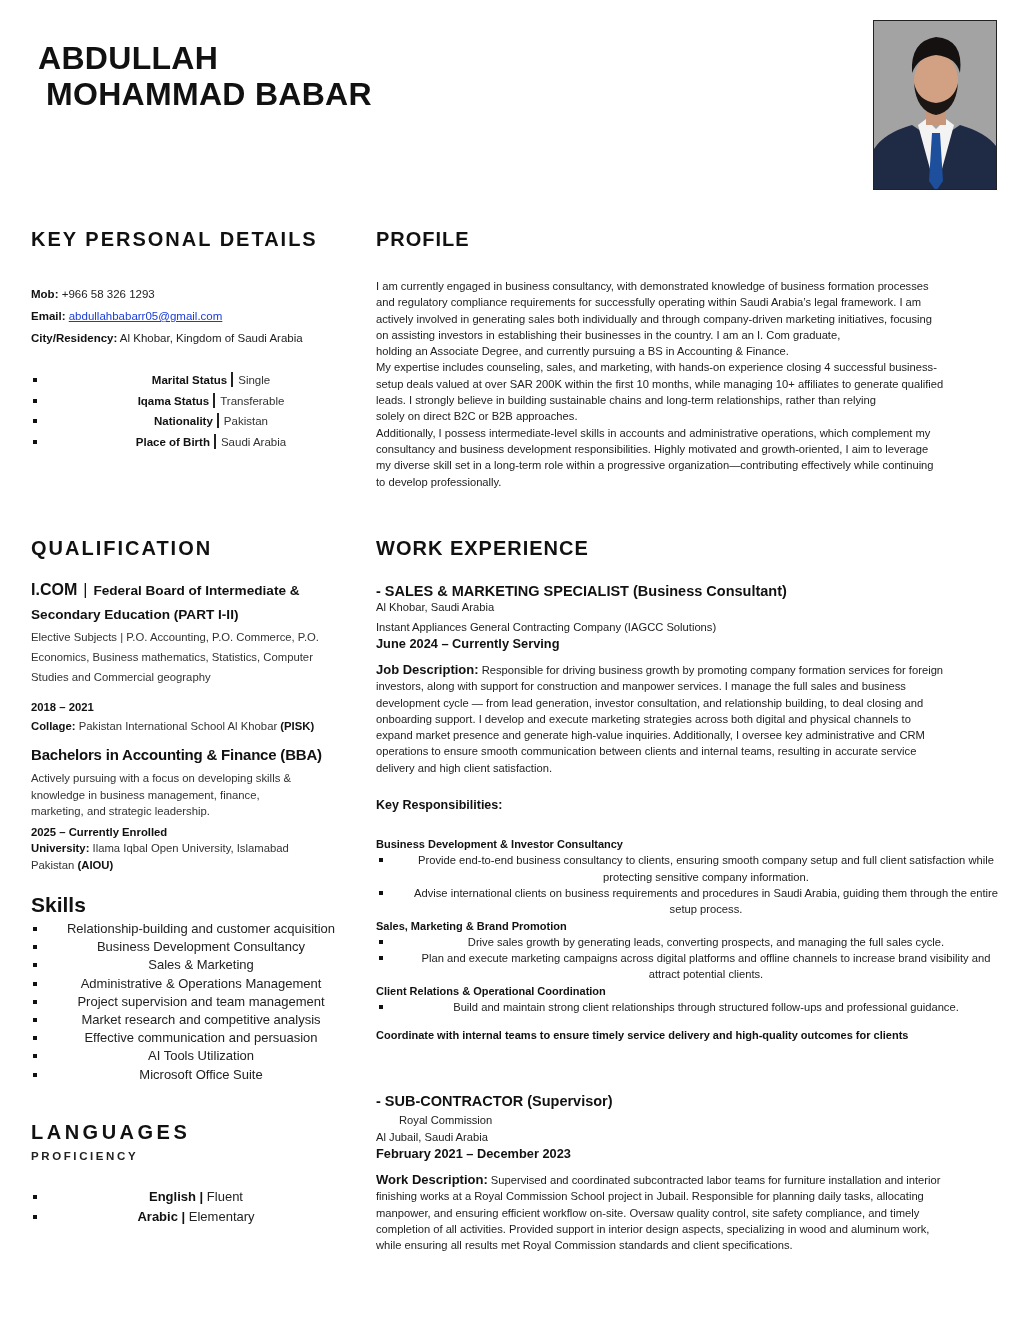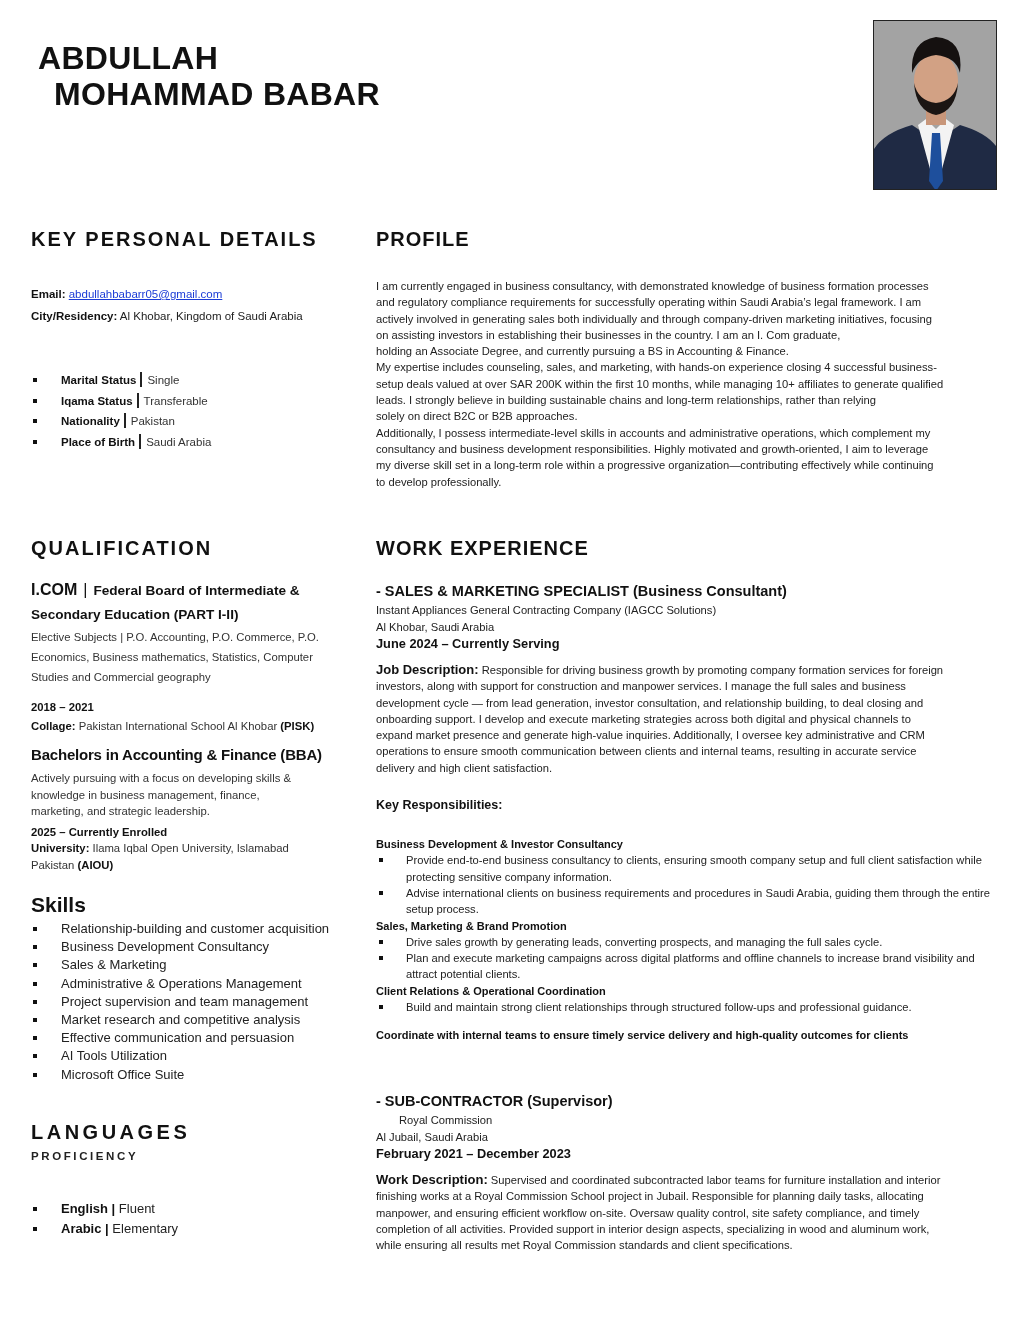--- a/index.html
+++ b/index.html
@@ -1,32 +1,32 @@
 <!DOCTYPE html>
 <html><head>
 <meta charset="utf-8">
 <style>
   * { box-sizing: border-box; margin: 0; padding: 0; }
   html, body { width: 1024px; height: 1325px; background: #ffffff; }
   body { position: relative; font-family: "Liberation Sans", sans-serif; color: #1a1a1a; overflow: hidden; }
   .abs { position: absolute; }
 
   .name { left: 38px; top: 40px; font-size: 32px; font-weight: 700; line-height: 36px; color: #111; letter-spacing: 0.3px; }
-  .name .l2 { display:block; margin-left: 16px; }
+  .name .l2 { display:block; margin-left: 8px; }
 
   .photo { left: 873px; top: 20px; width: 124px; height: 170px; border: 1px solid #222; background: #9b9b9b; overflow: hidden; }
 
   .sec-title { font-size: 20px; font-weight: 700; color: #111; letter-spacing: 2px; }
 
   .kv { font-size: 11.5px; line-height: 22px; color: #222; }
   .kv b { font-weight: 700; color: #111; }
   .kv a { color: #1a3bd6; text-decoration: underline; }
 
   ul.sq { list-style: none; }
-  ul.sq li { position: relative; padding-left: 30px; }
+  ul.sq li { position: relative; padding-left: 30px; text-align: center; }
   ul.sq li::before { content: ""; position: absolute; left: 2px; width: 4px; height: 4px; background: #111; }
 
   .pd-list { font-size: 11.5px; line-height: 20.5px; color: #333; }
   .pd-list li::before { top: 8px; }
   .pd-list b { color:#111; font-weight:700; }
   .sep { display:inline-block; width: 2px; height: 15px; background:#222; vertical-align: -3px; margin: 0 5px 0 4px; }
 
   .profile-text { left: 376px; top: 278px; width: 625px; font-size: 11.2px; line-height: 16.3px; color: #222; }
   .profile-text p { margin: 0; }
 
@@ -34,21 +34,21 @@
   .q-title .big { font-size: 16px; }
   .q-body { font-size: 11.3px; line-height: 20px; color: #333; }
   .q-small { font-size: 11.3px; line-height: 16.5px; color: #333; }
   .q-small b, .q-body b { color: #111; }
 
   .skills-title { font-size: 21px; font-weight: 700; color: #111; }
   .skills-list { font-size: 13px; line-height: 18.2px; color: #222; }
   .skills-list li::before { top: 7px; }
 
   .lang-sub { font-size: 11.5px; font-weight: 700; letter-spacing: 2.6px; color: #222; }
-  .lang-list { font-size: 13px; line-height: 20.3px; color: #222; margin-top: 12px; }
+  .lang-list { font-size: 13px; line-height: 20.3px; color: #222; }
   .lang-list li::before { top: 8px; }
   .lang-list b { color: #111; }
 
   .job-title { font-size: 14.5px; font-weight: 700; color: #111; }
   .job-meta { font-size: 11.2px; line-height: 16.5px; color: #222; }
   .job-date { font-size: 12.8px; font-weight: 700; color: #111; line-height: 17px; }
   .job-desc { font-size: 11.2px; line-height: 16.3px; color: #222; }
   .job-desc b { font-size: 13px; color:#111; }
   .resp-head { font-size: 12.5px; font-weight: 700; color: #111; }
   .resp-block { font-size: 11.2px; line-height: 16.3px; color: #222; }
@@ -74,20 +74,21 @@
     <rect x="52" y="82" width="20" height="22" fill="#c8967a"></rect>
     <ellipse cx="62" cy="60" rx="22" ry="28" fill="#d2a184"></ellipse>
     <path d="M40 62 Q42 90 62 94 Q82 90 84 62 Q80 80 62 82 Q44 80 40 62 Z" fill="#1b1513"></path>
     <path d="M38 52 Q36 20 62 16 Q90 18 86 52 Q82 36 62 34 Q44 36 38 52 Z" fill="#151110"></path>
   </svg>
 </div>
 
 <div class="abs sec-title" style="left:31px; top:228px;">KEY  PERSONAL  DETAILS</div>
 
 <div class="abs kv" style="left:31px; top:283px; width:330px;">
+  <div><b>Mob:</b> <span>+966 58 326 1293</span></div>
   <div><b>Email:</b> <a>abdullahbabarr05@gmail.com</a></div>
   <div><b>City/Residency:</b> <span>Al Khobar, Kingdom of Saudi Arabia</span></div>
 </div>
 
 <ul class="abs sq pd-list" style="left:31px; top:370px; width:330px;">
   <li><b>Marital Status</b><span class="sep"></span><span>Single</span></li>
   <li><b>Iqama Status</b><span class="sep"></span><span>Transferable</span></li>
   <li><b>Nationality</b><span class="sep"></span><span>Pakistan</span></li>
   <li><b>Place of Birth</b><span class="sep"></span><span>Saudi Arabia</span></li>
 </ul>
@@ -157,22 +158,22 @@
 <div class="abs lang-sub" style="left:31px; top:1150px;">PROFICIENCY</div>
 <ul class="abs sq lang-list" style="left:31px; top:1187px; width:300px;">
   <li><b>English</b> <b>|</b> <span>Fluent</span></li>
   <li><b>Arabic</b> <b>|</b> <span>Elementary</span></li>
 </ul>
 
 <div class="abs sec-title" style="left:376px; top:537px; letter-spacing:1px;">WORK  EXPERIENCE</div>
 
 <div class="abs" style="left:376px; top:583px; width:630px;">
   <div class="job-title">- SALES &amp; MARKETING SPECIALIST (Business Consultant)</div>
+  <div class="job-meta">Al Khobar, Saudi Arabia</div>
   <div class="job-meta" style="margin-top:3px;">Instant Appliances General Contracting Company (IAGCC Solutions)</div>
-  <div class="job-meta">Al Khobar, Saudi Arabia</div>
   <div class="job-date">June 2024 – Currently Serving</div>
 
   <div class="job-desc" style="margin-top:10px;">
     <div><b>Job Description:</b> <span>Responsible for driving business growth by promoting company formation services for foreign</span></div>
     <div>investors, along with support for construction and manpower services. I manage the full sales and business</div>
     <div>development cycle — from lead generation, investor consultation, and relationship building, to deal closing and</div>
     <div>onboarding support. I develop and execute marketing strategies across both digital and physical channels to</div>
     <div>expand market presence and generate high-value inquiries. Additionally, I oversee key administrative and CRM</div>
     <div>operations to ensure smooth communication between clients and internal teams, resulting in accurate service</div>
     <div> delivery and high client satisfaction.</div>

